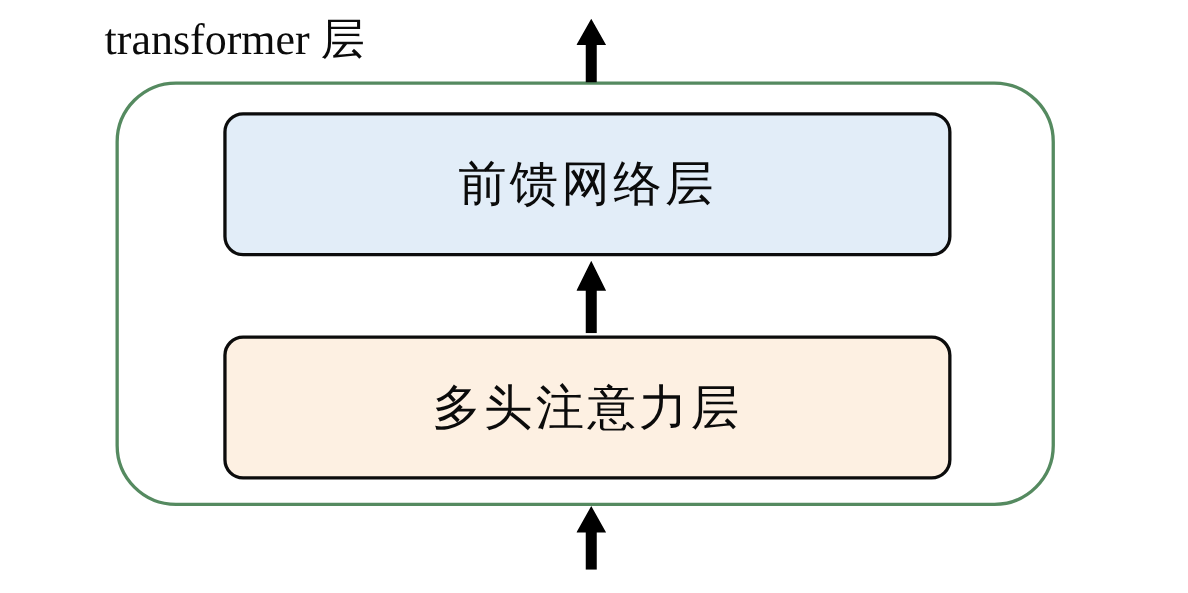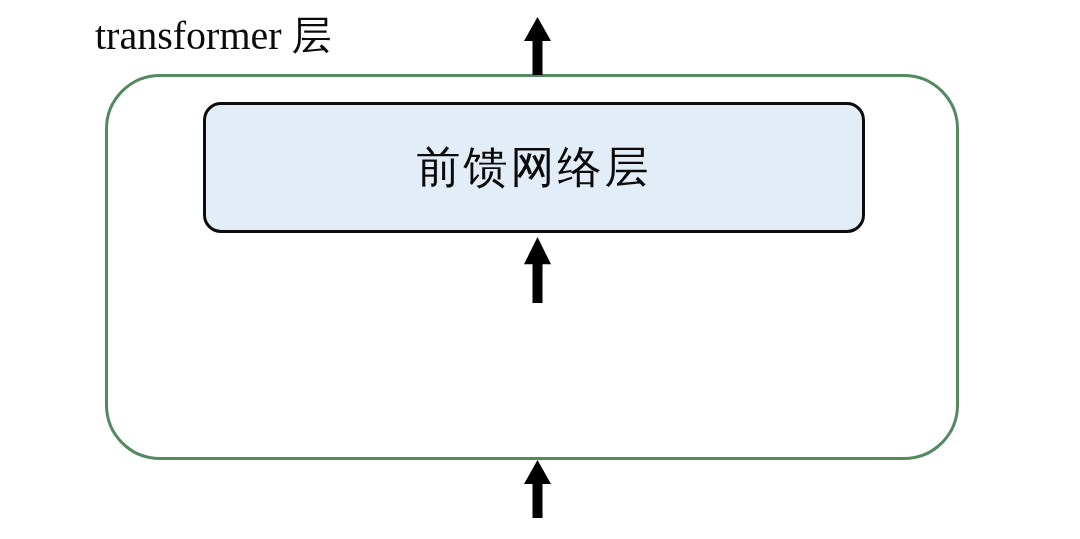--- a/index.html
+++ b/index.html
@@ -69,20 +69,23 @@
 <div class="canvas">
 
   <div class="diagram-title">transformer 层</div>
 
   <div class="outer-container" style="border-color: rgb(85, 138, 96);"></div>
 
   <div class="layer-box box-ffn" style="background-color: rgb(226, 237, 248);">
     <span>前馈网络层</span>
   </div>
 
+  <div class="layer-box box-mha" style="background-color: rgb(253, 240, 226);">
+    <span>多头注意力层</span>
+  </div>
 
   <svg class="arrow arrow-out" viewBox="0 0 27 58" preserveAspectRatio="none">
     <polygon points="13.5,0 27,24 18.5,24 18.5,58 8.5,58 8.5,24 0,24" fill="#000000"></polygon>
   </svg>
 
   <svg class="arrow arrow-mid" viewBox="0 0 27 58" preserveAspectRatio="none">
     <polygon points="13.5,0 27,24 18.5,24 18.5,58 8.5,58 8.5,24 0,24" fill="#000000"></polygon>
   </svg>
 
   <svg class="arrow arrow-in" viewBox="0 0 27 58" preserveAspectRatio="none">

